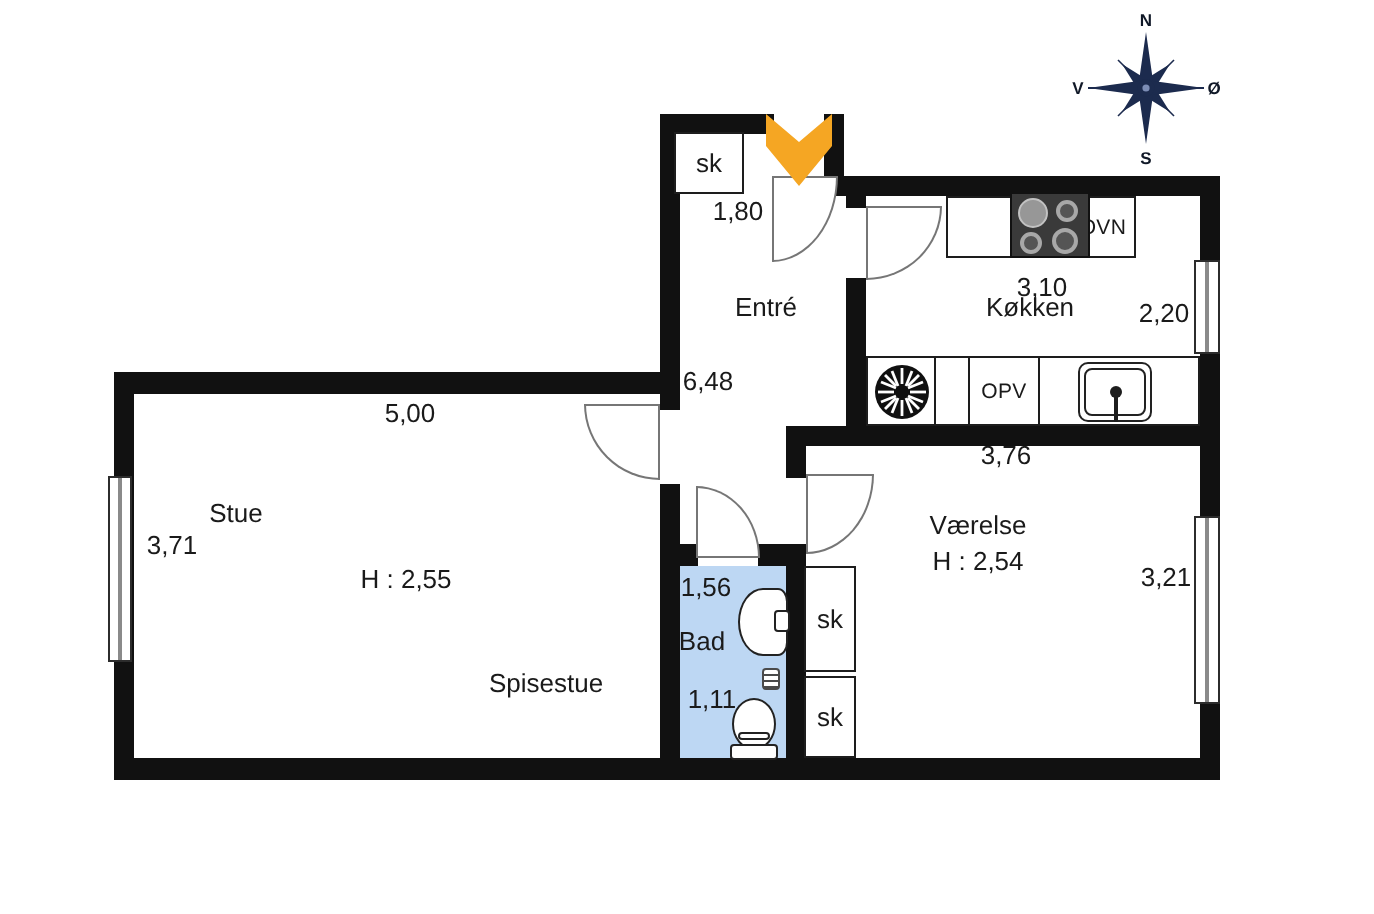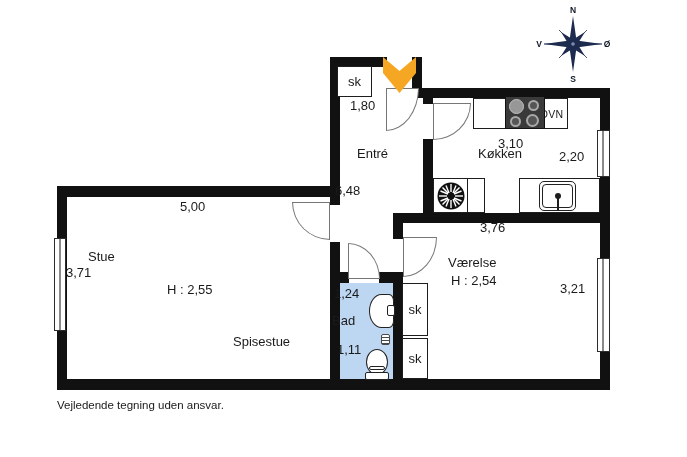--- a/index.html
+++ b/index.html
@@ -15,21 +15,21 @@
       linear-gradient(to right, rgba(0,0,0,0) 0 calc(50% - 1px), #8a8a8a calc(50% - 1px) calc(50% + 1px), rgba(0,0,0,0) calc(50% + 1px)) #fff;
     border:1.5px solid #2c2c2c;
   }
   .door { position:absolute; background:#fff; border:1.2px solid var(--c-door,#767676); }
   .closet {
     position:absolute; background:#fff; border:1.5px solid #1d1d1d;
     display:flex; align-items:center; justify-content:center; font-size:13px;
   }
   .counter { position:absolute; background:#fff; border:1px solid #1d1d1d; }
   .counter-label { display:flex; align-items:center; justify-content:center; font-size:10.5px; letter-spacing:0.2px; }
-  .lbl { position:absolute; font-size:13px; white-space:nowrap; }
+  .lbl { position:absolute; font-size:13px; text-align:center; white-space:nowrap; }
   .bath-floor { position:absolute; background:var(--c-bath-floor,#bdd7f3); }
   .fixture { position:absolute; background:#fff; border:1.5px solid #222; }
   .disclaimer { position:absolute; font-size:11.5px; text-align:left; }
   .arrow-fill { fill:var(--c-arrow,#f5a623); }
   .compass-fill { fill:var(--c-compass,#1c2b4e); }
   .compass-stroke { stroke:var(--c-compass,#1c2b4e); }
   .compass-letter { font-size:8.5px; font-weight:bold; fill:#101827; font-family:"Liberation Sans",sans-serif; }
   .stove { position:absolute; background:#3a3a3a; border:1px solid #111; }
   .burner { position:absolute; border-radius:50%; }
   .stem { position:absolute; background:#1d1d1d; }
@@ -78,20 +78,23 @@
     <span>sk</span>
   </div>
 
   <div class="counter" style="left:473px;top:98px;width:34px;height:31px"></div>
   <div class="counter" style="left:544px;top:98px;width:24px;height:31px"></div>
   <div class="counter counter-label" style="left:535px;top:98px;width:33px;height:31px">
     <span>OVN</span>
   </div>
   <div class="counter" style="left:433px;top:178px;width:35px;height:35px"></div>
   <div class="counter" style="left:467px;top:178px;width:18px;height:35px"></div>
+  <div class="counter counter-label" style="left:484px;top:178px;width:36px;height:35px">
+    <span>OPV</span>
+  </div>
   <div class="counter" style="left:519px;top:178px;width:81px;height:35px"></div>
 
   <div class="stove" style="left:505px;top:96px;width:40px;height:33px">
     <div class="burner" style="left:3px;top:2px;width:15px;height:15px;background:#979797;border:1px solid #c2c2c2"></div>
     <div class="burner" style="left:22px;top:3px;width:11px;height:11px;background:#555;border:2px solid #a8a8a8"></div>
     <div class="burner" style="left:4px;top:19px;width:11px;height:11px;background:#555;border:2px solid #a8a8a8"></div>
     <div class="burner" style="left:20px;top:17px;width:13px;height:13px;background:#555;border:2px solid #a8a8a8"></div>
   </div>
 
   <svg class="abs" style="left:436px;top:181px" width="30" height="30" viewBox="0 0 30 30">
@@ -158,19 +161,18 @@
 
   <div class="lbl" style="left:498px;top:136px;width:46px">3,10</div>
   <div class="lbl" style="left:478px;top:146px;width:74px">Køkken</div>
   <div class="lbl" style="left:559px;top:149px;width:46px">2,20</div>
 
   <div class="lbl" style="left:480px;top:220px;width:46px">3,76</div>
   <div class="lbl" style="left:448px;top:255px;width:82px">Værelse</div>
   <div class="lbl" style="left:451px;top:273px;width:76px">H : 2,54</div>
   <div class="lbl" style="left:560px;top:281px;width:46px">3,21</div>
 
-  <div class="lbl" style="left:334px;top:286px;width:38px">1,24</div>
+  <div class="lbl" style="left:334px;top:286px;width:38px">1,56</div>
   <div class="lbl" style="left:332px;top:313px;width:38px">Bad</div>
   <div class="lbl" style="left:337px;top:342px;width:38px">1,11</div>
 
-  <div class="disclaimer" style="left:57px;top:399px;width:300px">Vejledende tegning uden ansvar.</div>
 
 </div>
 
 </body></html>

